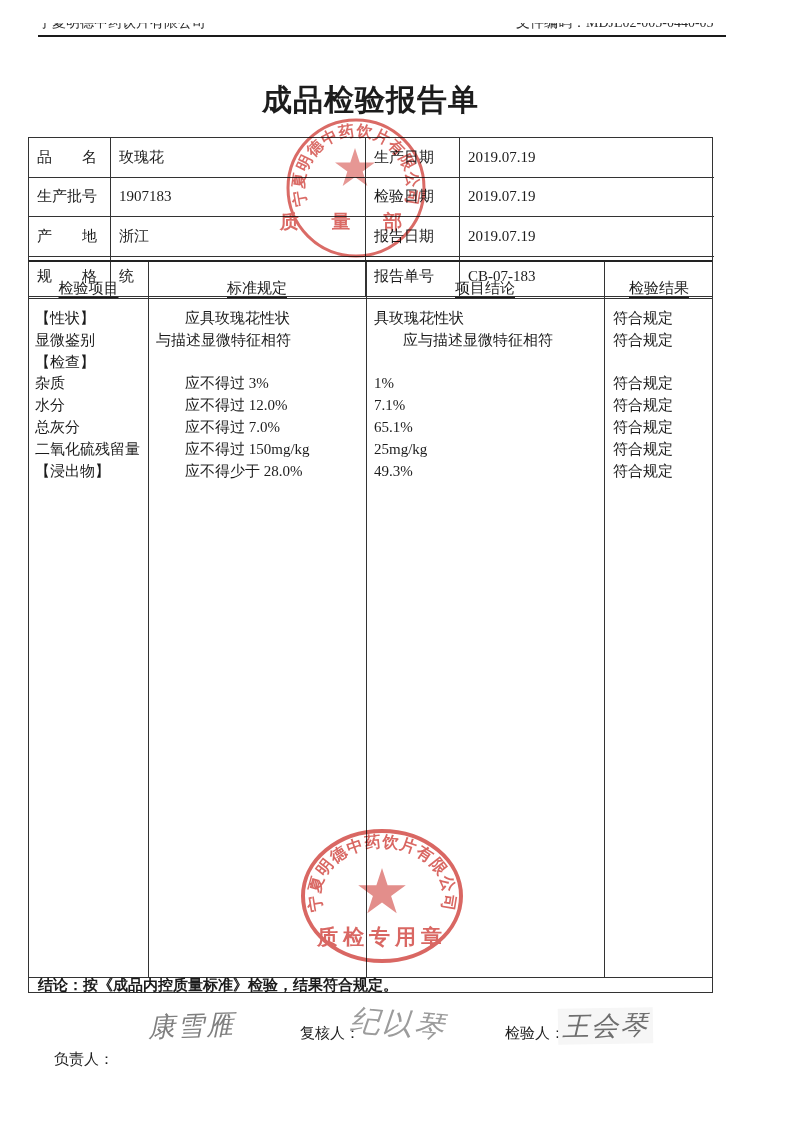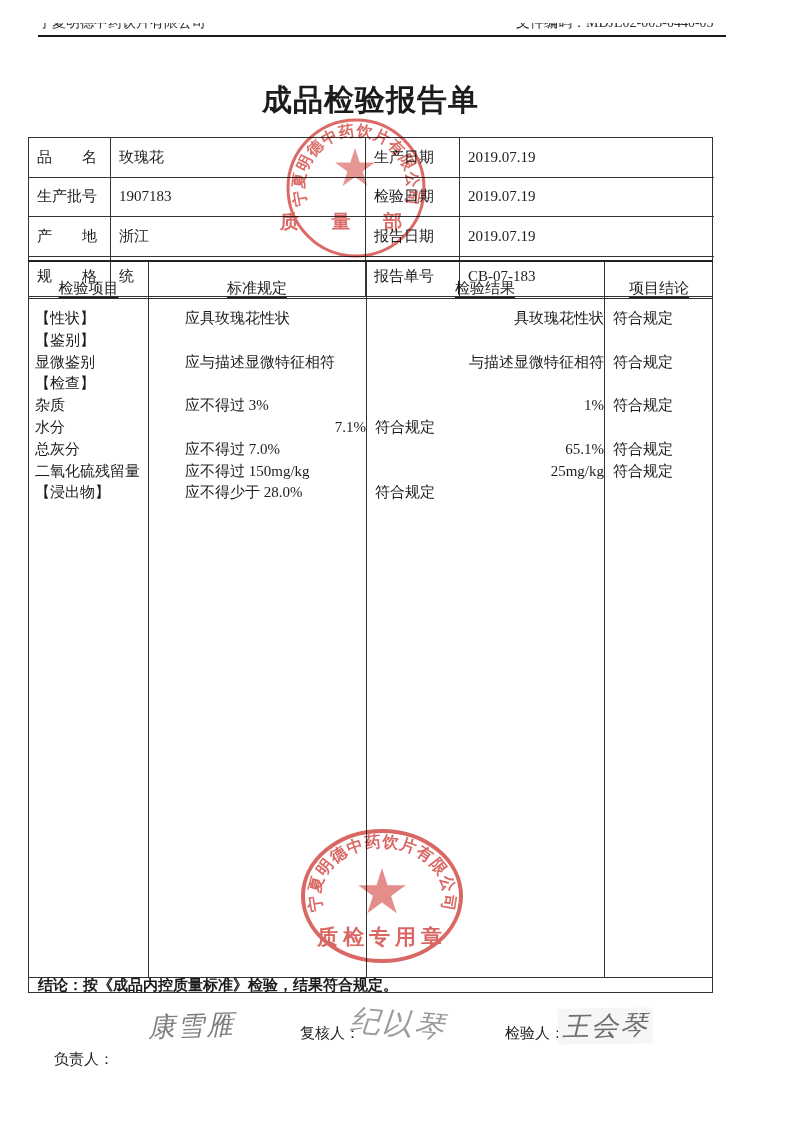--- a/index.html
+++ b/index.html
@@ -34,21 +34,21 @@
   .vline { position:absolute; top:0; bottom:0; width:1px; background:#333; }
   .insp-head { display:grid; grid-template-columns:119px 218px 238px 110px;
                height:37px; border-bottom:1px solid #333; }
   .insp-head .hcell { display:flex; align-items:flex-end; justify-content:center; font-size:15px; }
   .insp-head .hcell span { text-decoration:underline; text-underline-offset:4px; }
   .insp-body { padding-top:9px; }
   .insp-row { display:grid; grid-template-columns:119px 218px 238px 110px; height:21.8px; }
   .insp-row .cell { font-size:15px; line-height:21.8px; white-space:nowrap; }
   .insp-row .c1 { padding-left:6px; }
   .insp-row .c2 { padding-left:13px;margin-left:24px; }
-  .insp-row .c3 { padding-left:8px;text-align:right; }
+  .insp-row .c3 { padding-left:8px; }
   .insp-row .c4 { padding-left:9px; }
 
   
   .conclusion { position:absolute; left:28px; top:977px; width:685px; height:16px;
                 border:1px solid #333; display:flex; align-items:center;
                 font-size:15px; font-weight:bold; padding-left:9px; }
 
   
   .sig-label { position:absolute; font-size:15px; }
   .sig-name  { position:absolute; white-space:nowrap; font-style:italic; letter-spacing:2px; }
@@ -104,77 +104,73 @@
     <div class="vline" style="left:337px"></div>
     <div class="vline" style="left:575px"></div>
     <div class="insp-head">
         <div class="hcell">
           <span>检验项目</span>
         </div>
         <div class="hcell">
           <span>标准规定</span>
         </div>
         <div class="hcell">
+          <span>项目结论</span>
+        </div>
+        <div class="hcell">
           <span>检验结果</span>
-        </div>
-        <div class="hcell">
-          <span>项目结论</span>
         </div>
       </div>
     <div class="insp-body">
         <div class="insp-row">
           <div class="cell c1">【性状】</div>
           <div class="cell c2">应具玫瑰花性状</div>
           <div class="cell c3">具玫瑰花性状</div>
           <div class="cell c4">符合规定</div>
         </div>
         <div class="insp-row">
-          <div class="cell c1">【鉴别】</div>
-          <div class="cell c2"></div>
-          <div class="cell c3"></div>
-          <div class="cell c4"></div>
-        </div>
-        <div class="insp-row">
           <div class="cell c1">显微鉴别</div>
+          <div class="cell c3">与描述显微特征相符</div>
           <div class="cell c2">应与描述显微特征相符</div>
-          <div class="cell c3">与描述显微特征相符</div>
           <div class="cell c4">符合规定</div>
         </div>
         <div class="insp-row">
           <div class="cell c1">【检查】</div>
           <div class="cell c2"></div>
           <div class="cell c3"></div>
           <div class="cell c4"></div>
         </div>
         <div class="insp-row">
           <div class="cell c1">杂质</div>
           <div class="cell c2">应不得过 3%</div>
           <div class="cell c3">1%</div>
           <div class="cell c4">符合规定</div>
         </div>
         <div class="insp-row">
           <div class="cell c1">水分</div>
+          <div class="cell c2">应不得过 12.0%</div>
           <div class="cell c3">7.1%</div>
           <div class="cell c4">符合规定</div>
         </div>
         <div class="insp-row">
           <div class="cell c1">总灰分</div>
           <div class="cell c2">应不得过 7.0%</div>
           <div class="cell c3">65.1%</div>
           <div class="cell c4">符合规定</div>
         </div>
         <div class="insp-row">
           <div class="cell c1">二氧化硫残留量</div>
           <div class="cell c2">应不得过 150mg/kg</div>
           <div class="cell c3">25mg/kg</div>
           <div class="cell c4">符合规定</div>
         </div>
         <div class="insp-row">
           <div class="cell c1">【浸出物】</div>
           <div class="cell c2">应不得少于 28.0%</div>
+          <div class="cell c3">49.3%</div>
           <div class="cell c4">符合规定</div>
         </div>
       </div>
   </div>
 
   <div class="conclusion">
     <span>结论：按《成品内控质量标准》检验，结果符合规定。</span>
   </div>
 
   <span class="sig-label sig1-label">负责人：</span>

